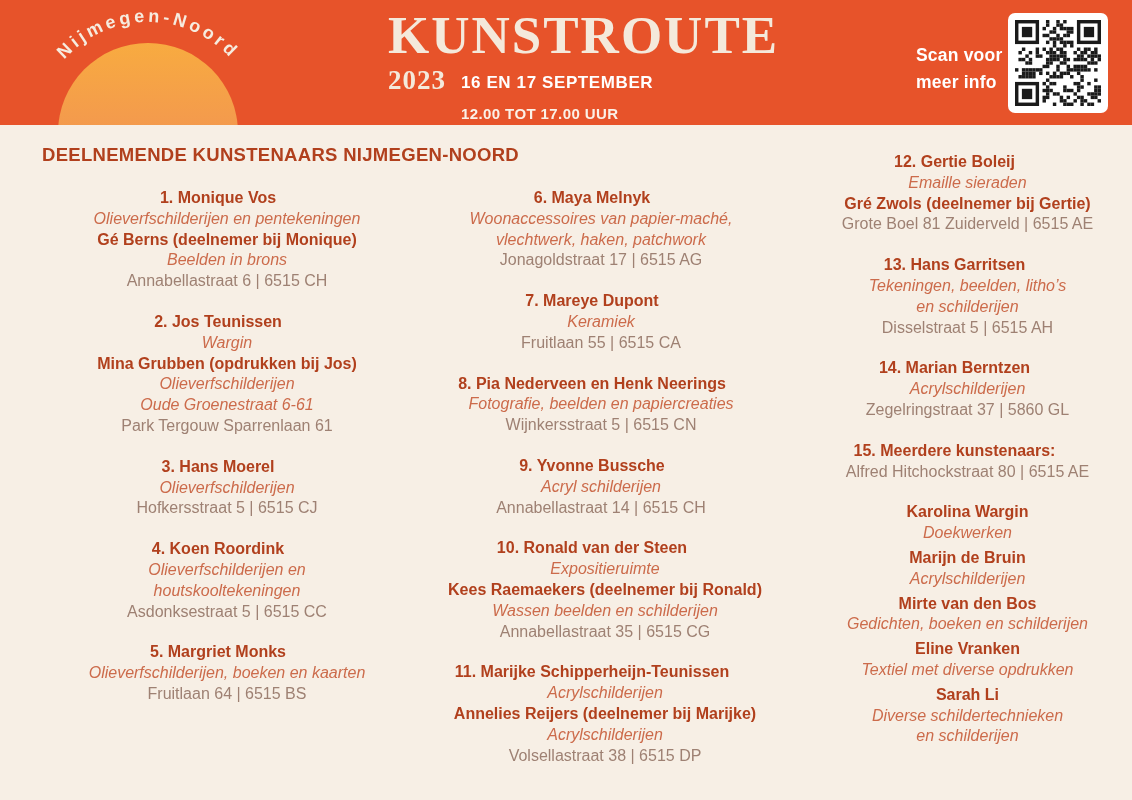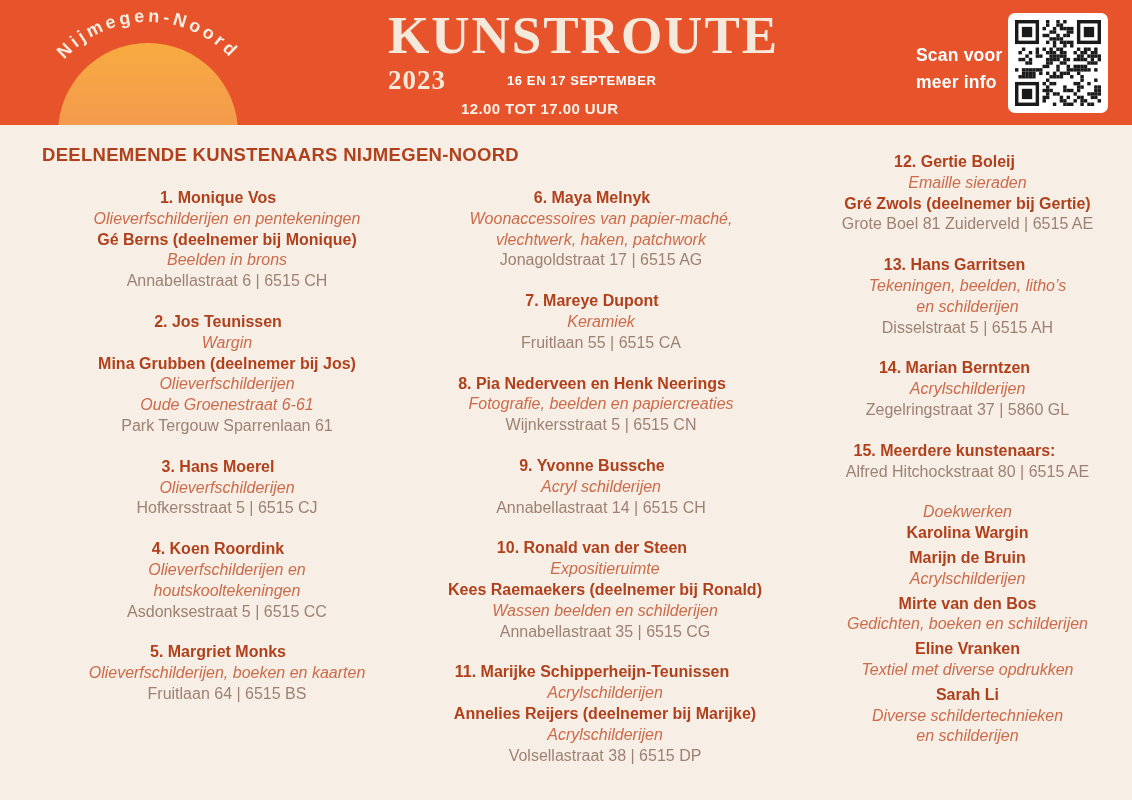--- a/index.html
+++ b/index.html
@@ -14,21 +14,21 @@
   
   .hdr { position:absolute; left:0; top:0; width:1132px; height:125px;
          background:var(--header_bg,#E7532A); overflow:hidden; }
   .sun-svg { position:absolute; left:0; top:0; }
   .title-wrap { position:absolute; left:388px; top:6px; color:var(--title_cream,#F4E9DB); }
   .title { font-family:"Liberation Serif", serif; font-weight:700; font-size:53px;
            letter-spacing:2px; line-height:1.12; }
   .year-row { display:flex; align-items:flex-start; gap:15px; margin-top:1px; }
   .year { font-family:"Liberation Serif", serif; font-weight:700; font-size:27px; line-height:1.05; letter-spacing:1px; }
   .dates { margin-top:7px; color:#FFFFFF; }
-  .date-line { font-size:13px; font-weight:700; letter-spacing:0.6px;margin-left:46px; }
+  .date-line { font-size:17px; font-weight:700; letter-spacing:0.6px; }
   .time-line { font-size:15px; font-weight:700; letter-spacing:0.4px; margin-top:12px; color:#FBF1E7; }
 
   .scan-label { position:absolute; left:916px; top:42px; color:#FFFFFF; font-size:17.5px;
                 font-weight:700; line-height:1.55; letter-spacing:0.2px; }
   .qr-box { position:absolute; left:1008px; top:13px; width:100px; height:100px;
             background:#FFFFFF; border-radius:7px; padding:7px; }
 
   
   .list-heading { position:absolute; left:42px; top:144px; font-size:18.5px; font-weight:700;
                   color:var(--name_red,#B1401D); letter-spacing:0.3px; }
@@ -303,21 +303,21 @@
         <div class="entry">
           <div class="line name">1. Monique Vos</div>
           <div class="line desc">Olieverfschilderijen en pentekeningen</div>
           <div class="line subname">Gé Berns (deelnemer bij Monique)</div>
           <div class="line desc">Beelden in brons</div>
           <div class="line address">Annabellastraat 6 | 6515 CH</div>
         </div>
         <div class="entry">
           <div class="line name">2. Jos Teunissen</div>
           <div class="line desc">Wargin</div>
-          <div class="line subname">Mina Grubben (deelnemer bij Jos)</div>
+          <div class="line subname">Mina Grubben (opdrukken bij Jos)</div>
           <div class="line desc">Olieverfschilderijen</div>
           <div class="line desc">Oude Groenestraat 6-61</div>
           <div class="line address">Park Tergouw Sparrenlaan 61</div>
         </div>
         <div class="entry">
           <div class="line name">3. Hans Moerel</div>
           <div class="line desc">Olieverfschilderijen</div>
           <div class="line address">Hofkersstraat 5 | 6515 CJ</div>
         </div>
         <div class="entry">
@@ -385,22 +385,22 @@
         <div class="entry wide">
           <div class="line name">14. Marian Berntzen</div>
           <div class="line desc">Acrylschilderijen</div>
           <div class="line address">Zegelringstraat 37 | 5860 GL</div>
         </div>
         <div class="entry wide">
           <div class="line name">15. Meerdere kunstenaars:</div>
           <div class="line address">Alfred Hitchockstraat 80 | 6515 AE</div>
         </div>
         <div class="entry noNum">
+          <div class="line name">Karolina Wargin</div>
           <div class="line desc">Doekwerken</div>
-          <div class="line name">Karolina Wargin</div>
         </div>
         <div class="entry noNum">
           <div class="line name">Marijn de Bruin</div>
           <div class="line desc">Acrylschilderijen</div>
         </div>
         <div class="entry noNum">
           <div class="line name">Mirte van den Bos</div>
           <div class="line desc">Gedichten, boeken en schilderijen</div>
         </div>
         <div class="entry noNum">

